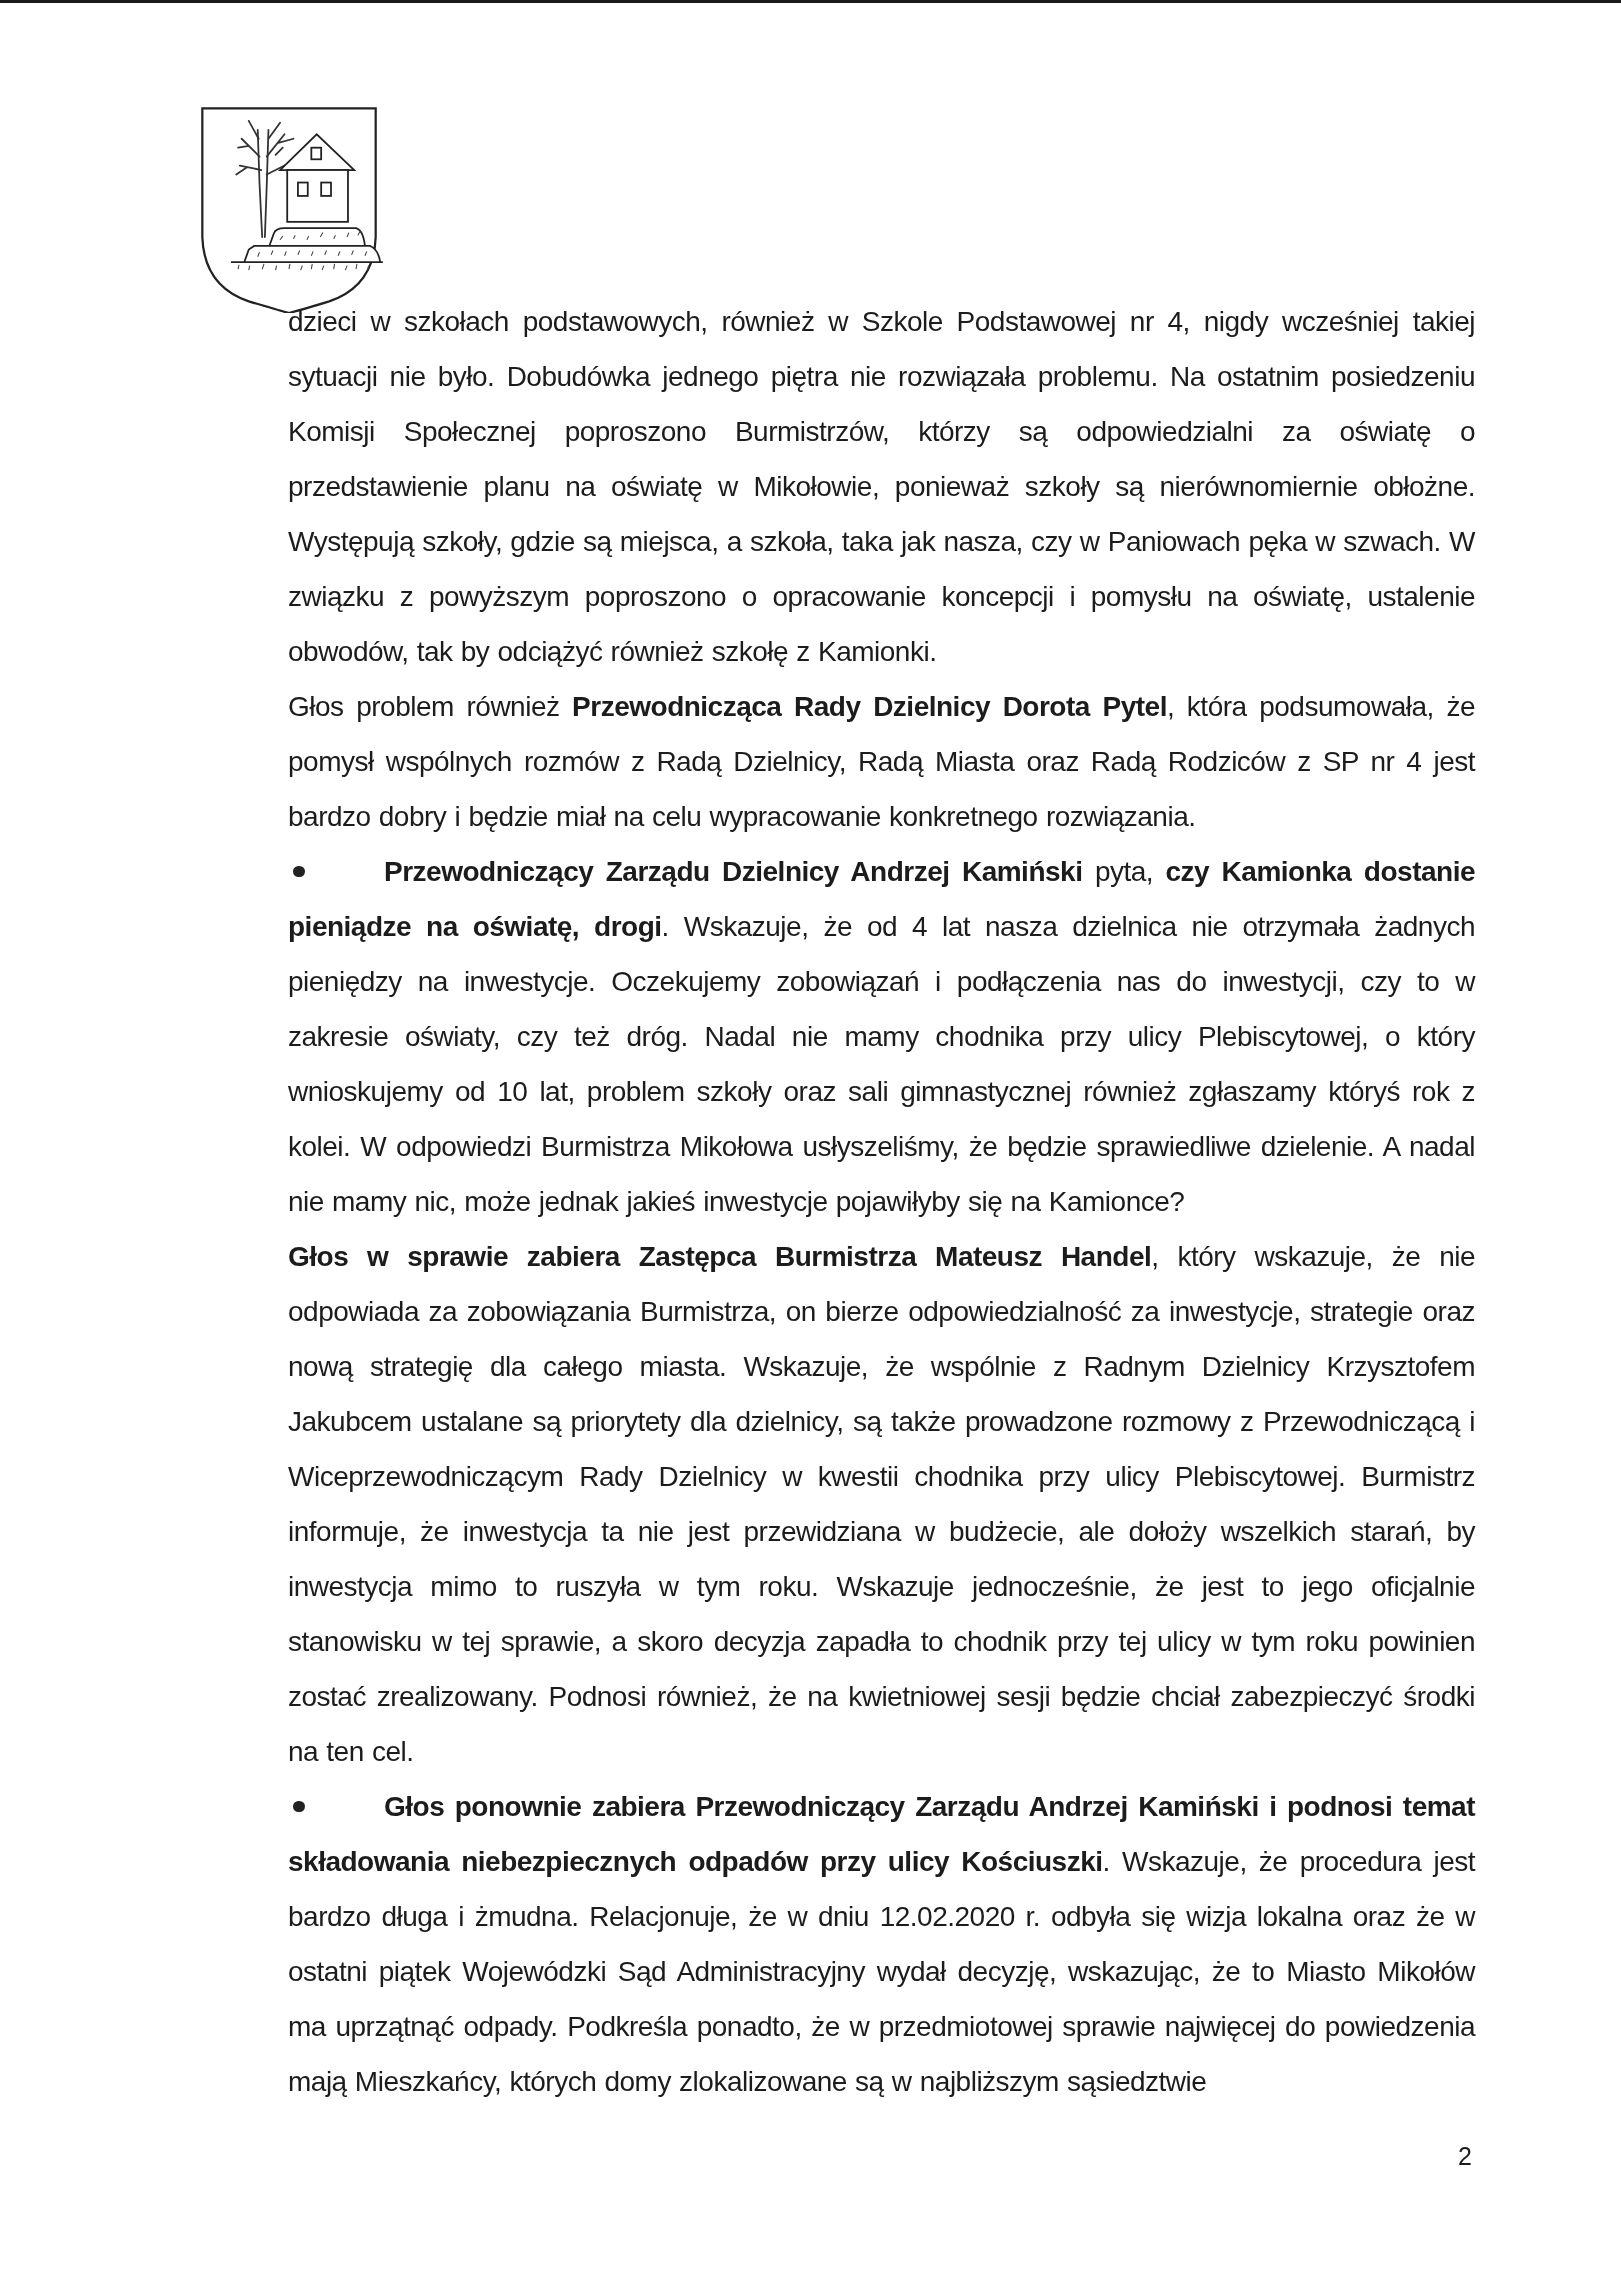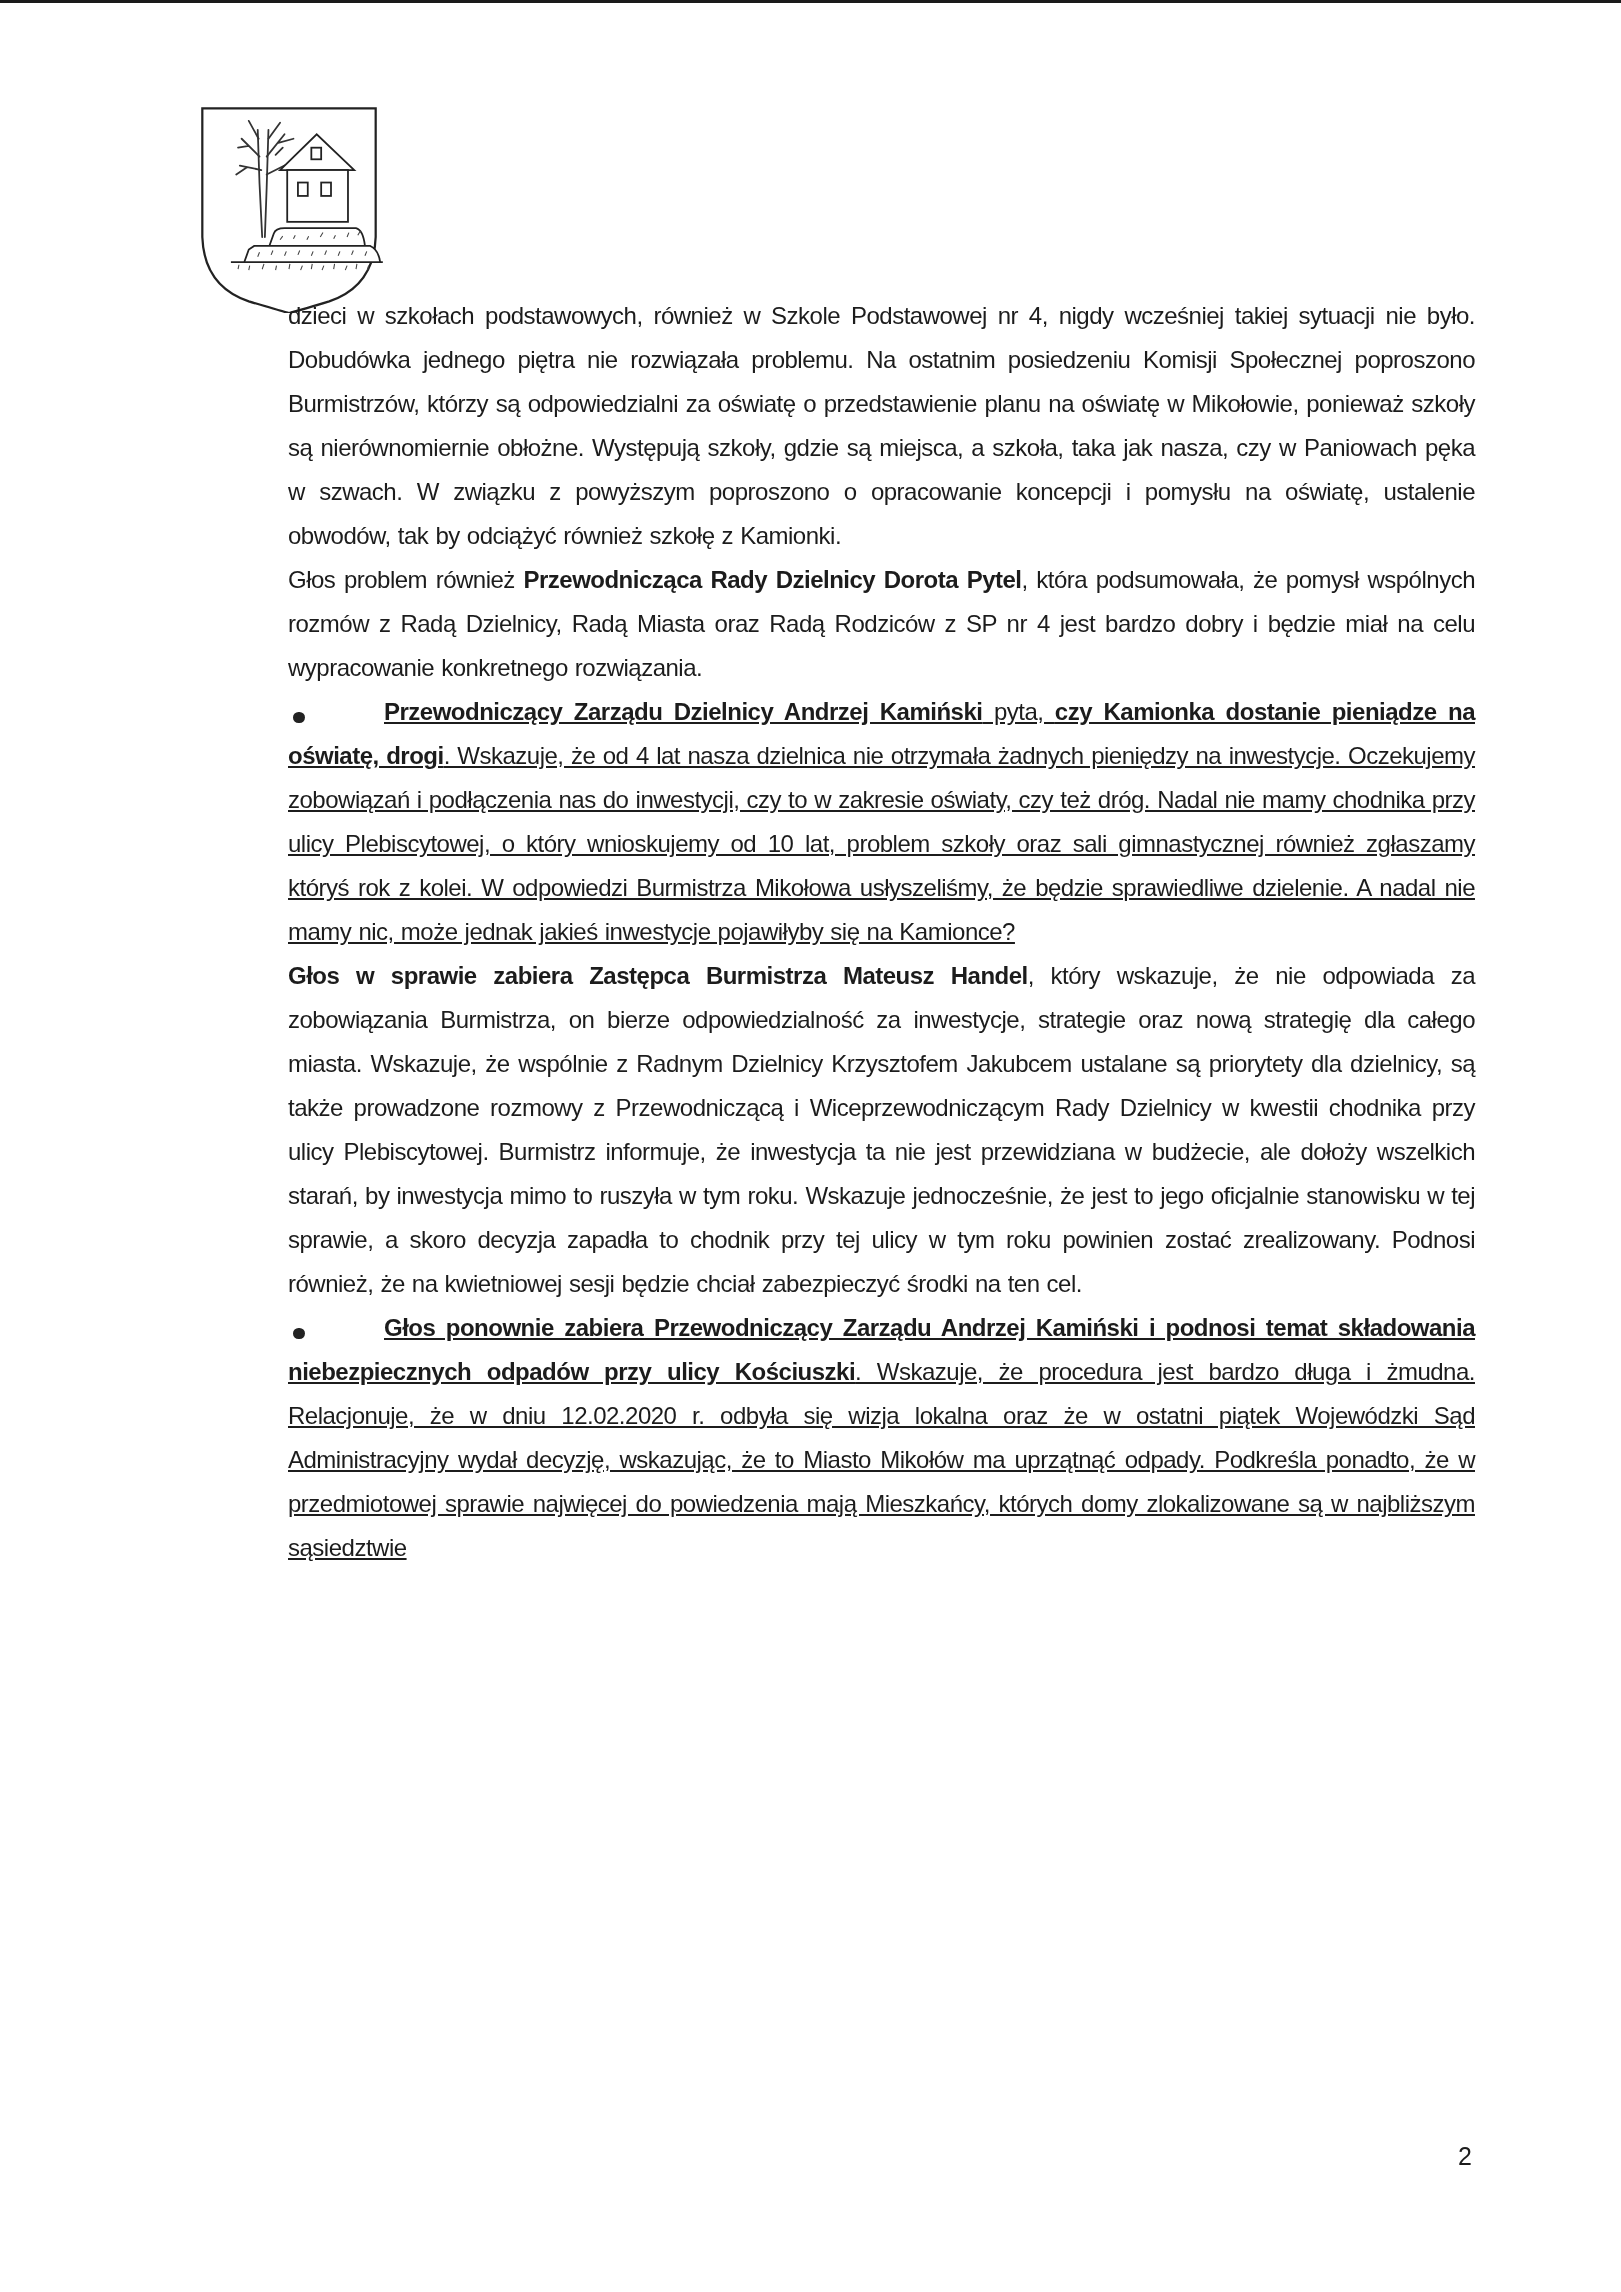--- a/index.html
+++ b/index.html
@@ -2,25 +2,25 @@
 <html style="font-size:14.3px"><head>
   <meta charset="utf-8">
   <style>
     html, body { margin: 0; padding: 0; background: #ffffff; }
     body { width: 1621px; height: 2293px; position: relative; overflow: hidden; }
     .topline { position: absolute; left: 0; top: 0; width: 1621px; height: 2.7px; background: #1a1a1a; }
     .coat { position: absolute; left: 195px; top: 103px; width: 188px; height: 210px; }
     .page-text {
       position: absolute; left: 288px; top: 294px; width: 1187px;
       font-family: "Liberation Sans", sans-serif;
-      font-size: 24px; line-height: 44px; color: #1c1c1c;
+      font-size: 28px; line-height: 55px; color: #1c1c1c;
       text-align: justify; letter-spacing: -0.5px; word-spacing: 0.9px;
     }
     .page-text p { margin: 0; }
-    .bullet-p { position: relative; text-indent: 96px; text-decoration: underline; }
+    .bullet-p { position: relative; text-indent: 96px; }
     .bullet-dot {
       position: absolute; left: 5.4px; top: 21.5px; width: 11.6px; height: 11.6px;
       border-radius: 50%; background: #222;
     }
     b { font-weight: bold; }
     .page-num {
       position: absolute; left: 1458px; top: 2142px;
       font-family: "Liberation Sans", sans-serif; font-size: 25px; color: #1c1c1c;
     }
   </style>

